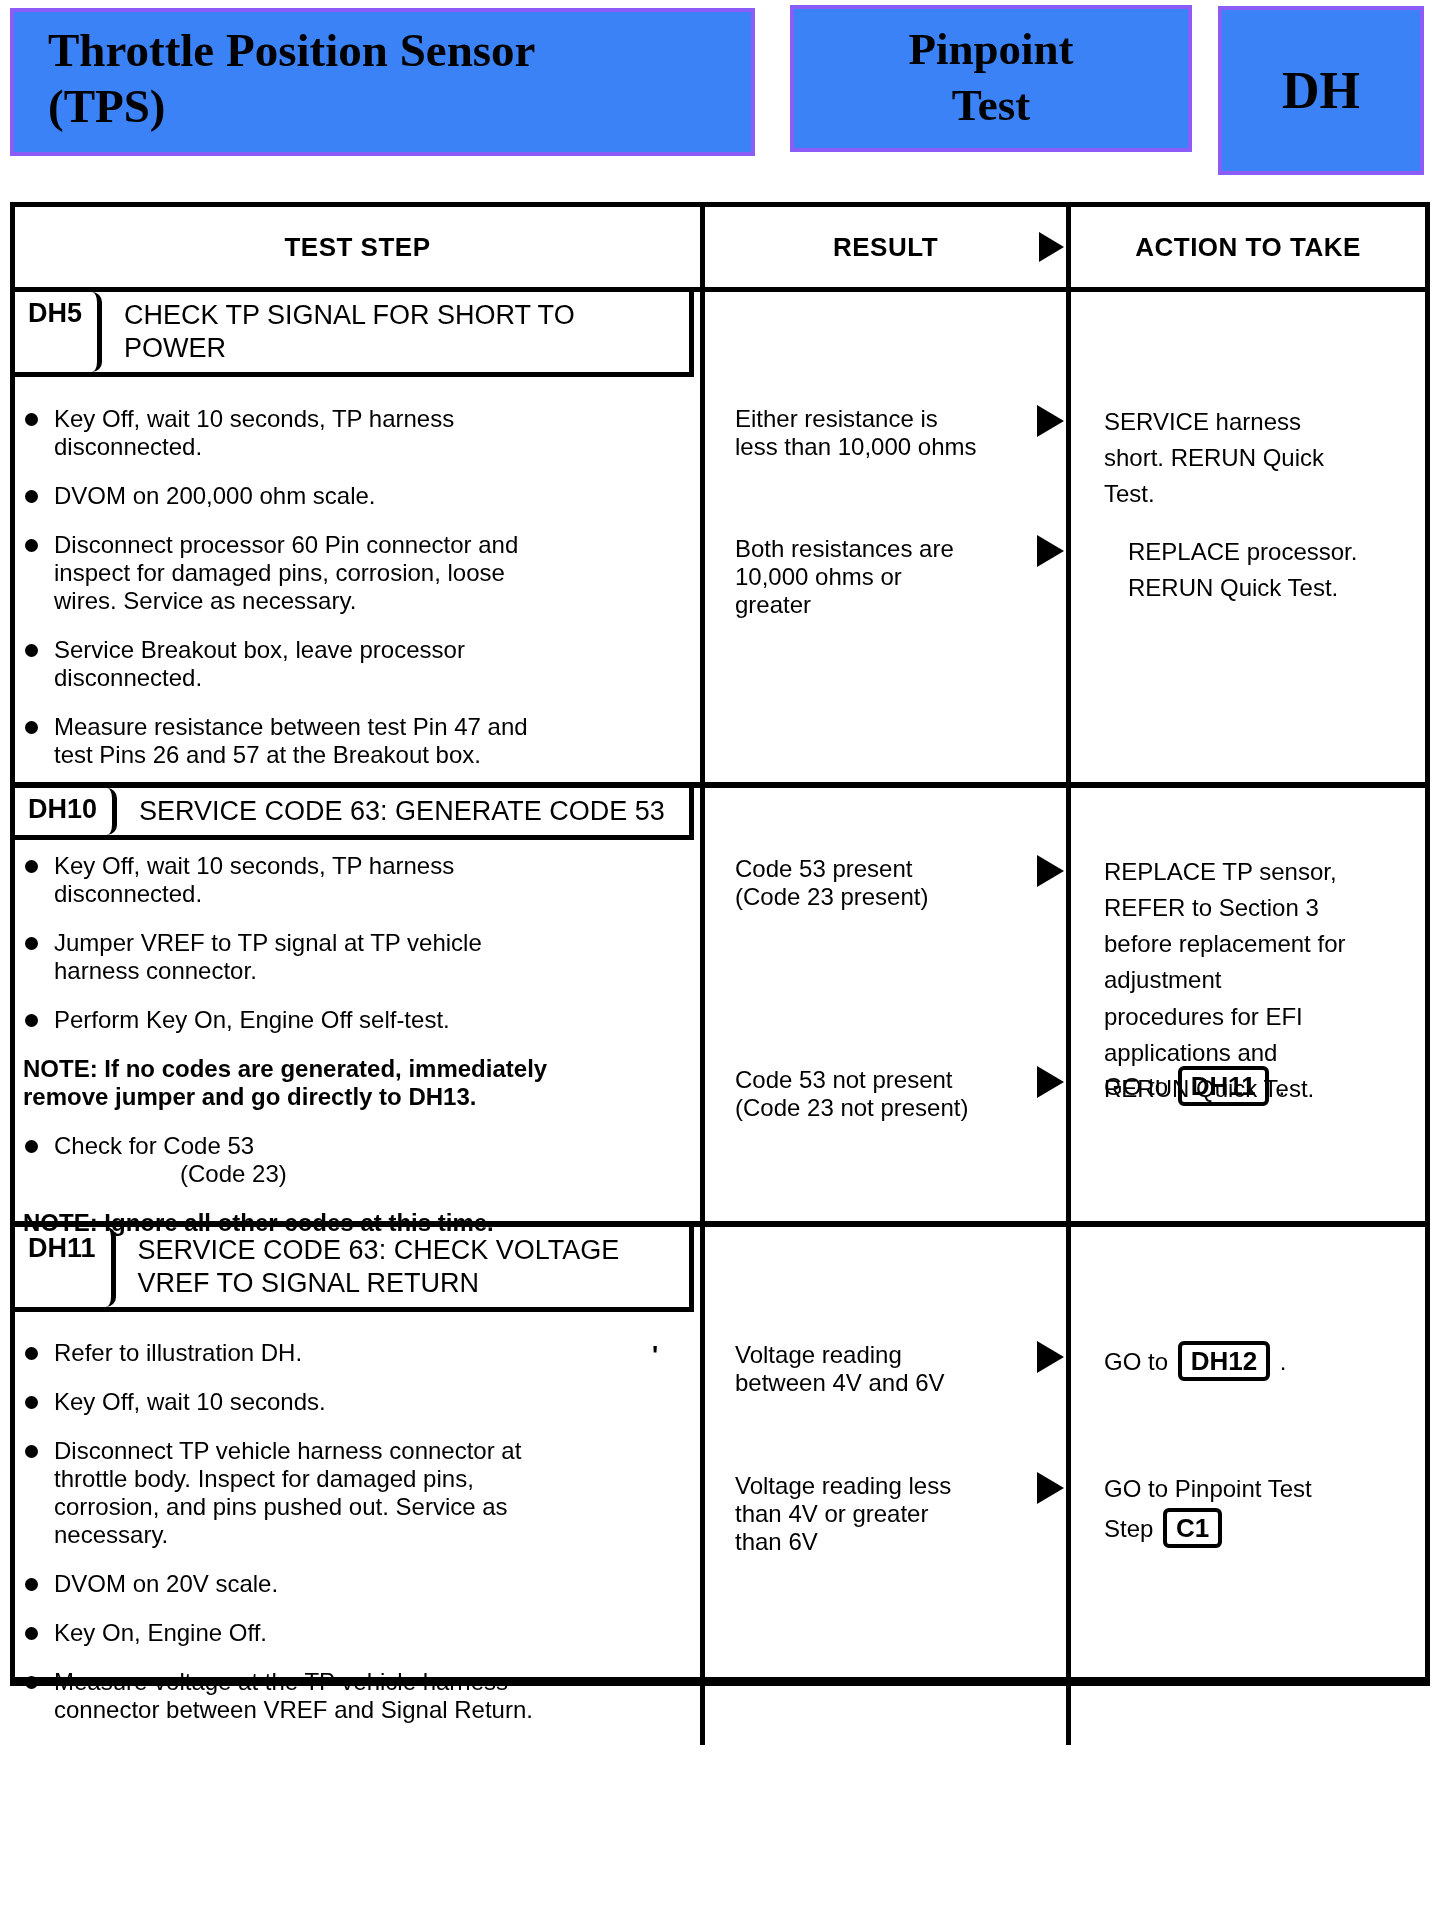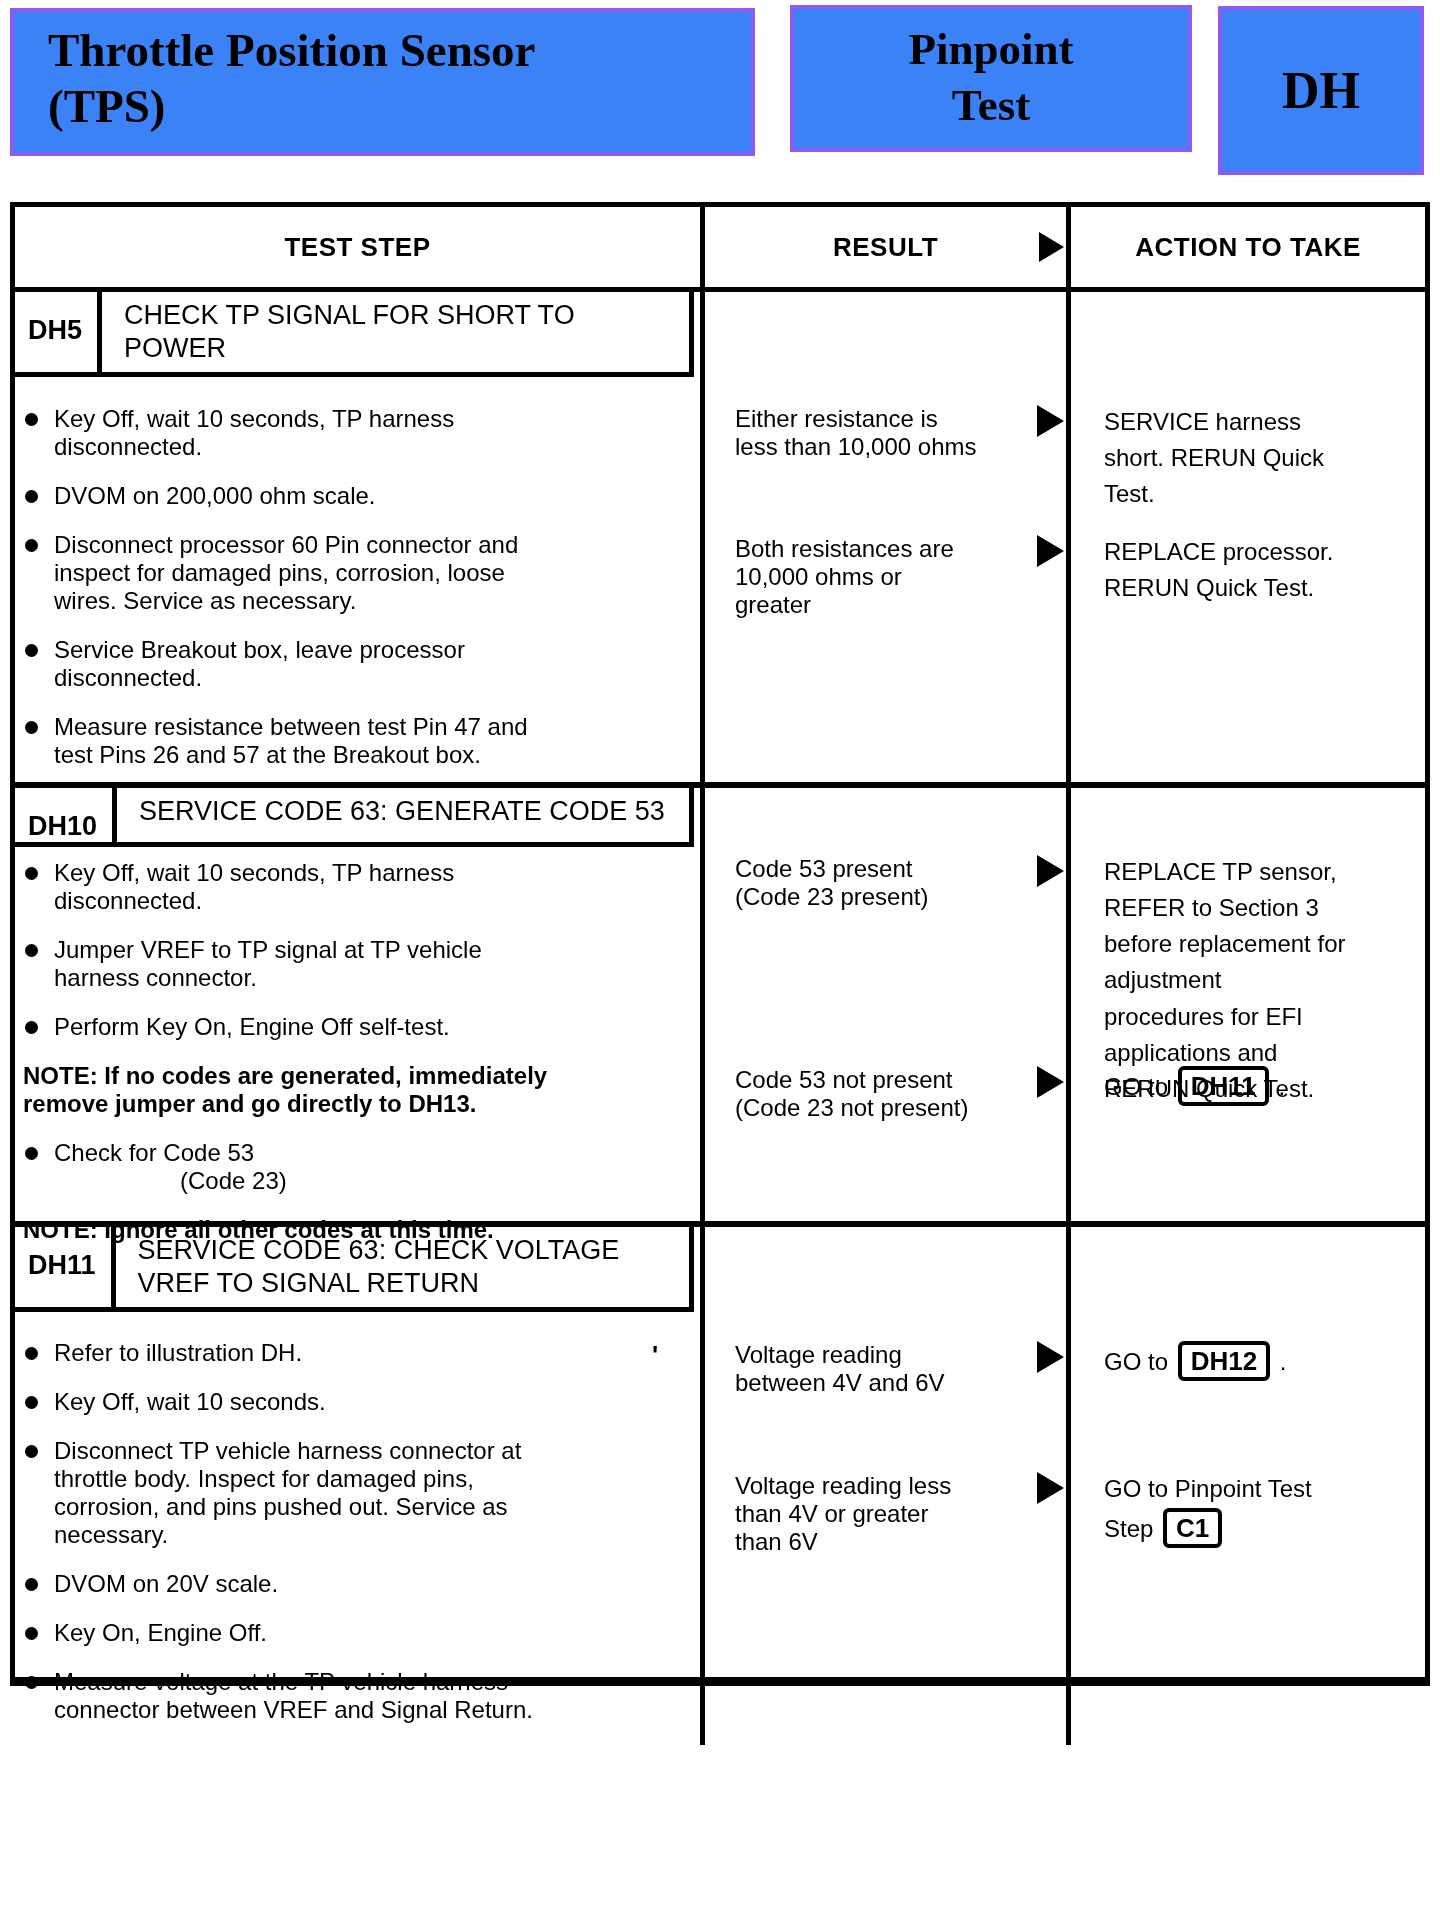--- a/index.html
+++ b/index.html
@@ -33,22 +33,22 @@
   .section{display:grid;grid-template-columns:690px 366px 1fr;position:relative;flex:none;}
   .section.rule{border-top:6px solid #000;}
   .section.grow{flex:1;}
   .c1{border-right:5px solid #000;position:relative;box-sizing:border-box;}
   .c2{border-right:5px solid #000;position:relative;box-sizing:border-box;}
   .c3{position:relative;box-sizing:border-box;}
 
   
   .sec-header{display:flex;border-bottom:5px solid #000;border-right:5px solid #000;
               margin-right:6px;box-sizing:border-box;}
-  .sec-code{border-right:5px solid #000;padding:23px 15px 0 13px;font-weight:bold;
-            font-size:27px;flex:none;}
+  .sec-code{border-right:5px solid #000;padding:6px 15px 0 13px;font-weight:bold;
+            font-size:27px;flex:none;border-radius:10px;}
   .sec-title{padding:7px 8px 7px 22px;font-size:27px;line-height:33px;}
 
   
   .steps{margin-left:8px;margin-right:14px;}
   .step{position:relative;font-size:24px;line-height:28px;margin-bottom:21px;}
   .step.bullet{padding-left:31px;}
   .dot{position:absolute;left:2px;top:8px;width:13px;height:13px;border-radius:50%;
        background:#000;}
   .step.note{font-weight:bold;padding-left:0;}
   .line{white-space:pre;}
@@ -149,21 +149,21 @@
               <div class="line">greater</div>
             </div>
             <span class="arrow" style="top: 243px;"></span>
           </div>
           <div class="c3">
             <div class="ablock" style="top: 113px;">
               <div class="action-row"><span>SERVICE harness</span></div>
               <div class="action-row"><span>short. RERUN Quick</span></div>
               <div class="action-row"><span>Test.</span></div>
             </div>
-            <div class="ablock" style="top: 243px;">
+            <div class="ablock" style="top: 243px; margin-left: 24px;">
               <div class="action-row"><span>REPLACE processor.</span></div>
               <div class="action-row"><span>RERUN Quick Test.</span></div>
             </div>
           </div>
         </div><div class="section rule" style="height: 433px;">
           <div class="c1">
             <div class="sec-header">
               <div class="sec-code">DH10</div>
               <div class="sec-title">
                 <div class="line">SERVICE CODE 63: GENERATE CODE 53</div>

